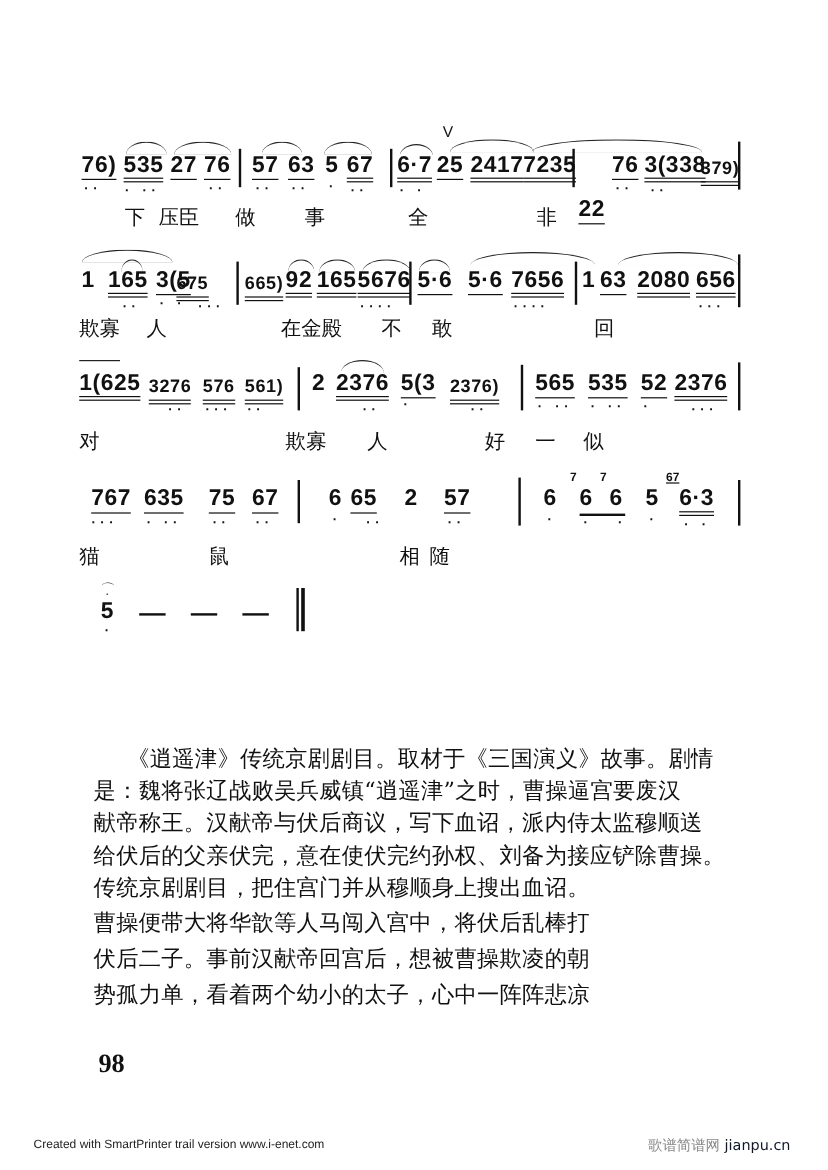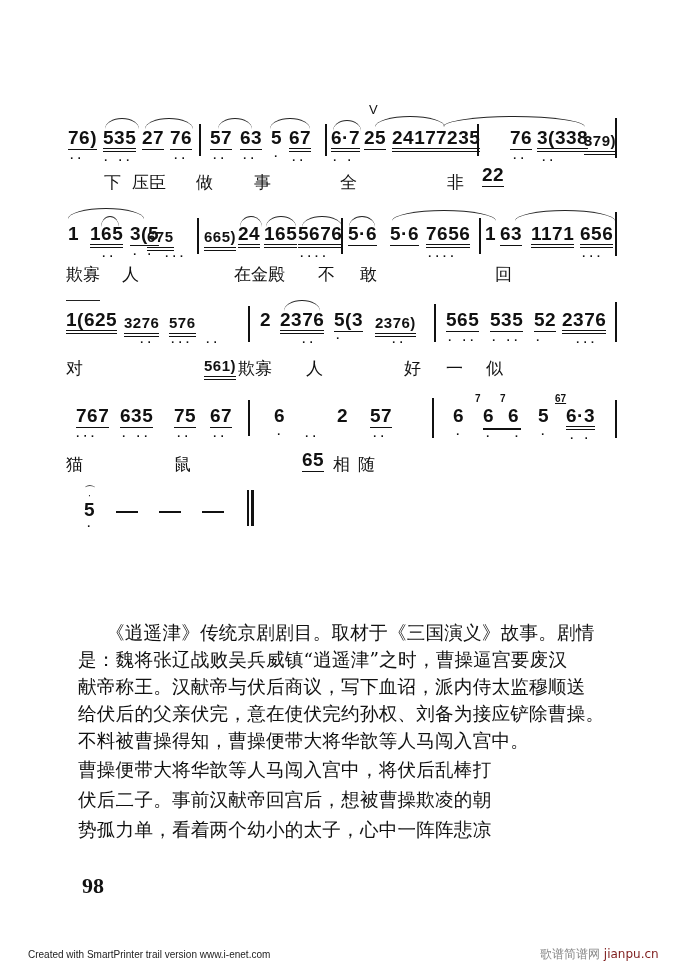--- a/index.html
+++ b/index.html
@@ -13,21 +13,21 @@
   .dots { position:absolute; font-size:9px; line-height:8px; letter-spacing:4px; font-weight:bold; white-space:nowrap; }
   .bar { position:absolute; width:2px; background:#111; }
   .barline-thick { position:absolute; width:5px; background:#111; }
   .slur { position:absolute; border-top:1.6px solid #222; border-radius:50% 50% 0 0 / 100% 100% 0 0; height:10px; }
   .lyric { position:absolute; font-family:"DejaVu Serif", serif; font-size:17px; line-height:20px; white-space:nowrap; }
   .prose { position:absolute; left:78px; font-family:"DejaVu Serif", serif; font-size:18.6px; line-height:26px; white-space:nowrap; letter-spacing:0.2px; }
   .prose.first { left:106px; }
   .pagenum { position:absolute; left:82px; top:873px; font-family:"Liberation Serif", serif; font-weight:bold; font-size:22px; }
   .footer-left { position:absolute; left:28px; top:949px; font-family:"Liberation Sans", sans-serif; font-size:10px; color:#222; }
   .footer-right { position:absolute; left:540px; top:946px; font-size:12px; color:#888; font-family:"DejaVu Sans", sans-serif; }
-  .footer-right .brand { color:#7f1d1d; }
+  .footer-right .brand { color:#0f172a; }
   .dash { position:absolute; height:1.5px; background:#111; width:22px; }
   .grace { position:absolute; font-family:"Liberation Sans", sans-serif; font-weight:bold; font-size:10px; line-height:10px; }
   .breath { position:absolute; font-family:"Liberation Sans", sans-serif; font-size:13px; }
 </style>
 </head>
 <body>
 
 <div class="system" style="top:118px;">
 
   <span class="note ul1" style="left:68px;top:10px;">76)</span>
@@ -87,60 +87,60 @@
   <span class="note ul2" style="left:90px;top:12px;">165</span>
   <span class="dots" style="left:102px;top:40px;">··</span>
   <span class="note ul1" style="left:130px;top:12px;">3(5</span>
   <span class="dots" style="left:133px;top:38px;">· ·</span>
   <span class="note small ul2" style="left:147px;top:15px;">675</span>
   <span class="dots" style="left:165px;top:40px;">···</span>
   <div class="bar" style="left:197px;top:6px;height:36px;"></div>
 
   <span class="note small ul2" style="left:204px;top:15px;">665)</span>
   <div class="slur" style="left:240px;top:4px;width:22px;"></div>
-  <span class="note ul2" style="left:238px;top:12px;">24</span>
+  <span class="note ul2" style="left:238px;top:12px;">92</span>
   <div class="slur" style="left:266px;top:4px;width:30px;"></div>
   <span class="note ul2" style="left:264px;top:12px;">165</span>
   <div class="slur" style="left:302px;top:4px;width:40px;"></div>
   <span class="note ul2" style="left:298px;top:12px;">5676</span>
   <span class="dots" style="left:300px;top:40px;">····</span>
   <div class="bar" style="left:341px;top:6px;height:36px;"></div>
 
   <div class="slur" style="left:349px;top:4px;width:26px;"></div>
   <span class="note ul1" style="left:348px;top:12px;">5·6</span>
   <div class="slur" style="left:392px;top:-2px;width:104px;"></div>
   <span class="note ul1" style="left:390px;top:12px;">5·6</span>
   <span class="note ul2" style="left:426px;top:12px;">7656</span>
   <span class="dots" style="left:428px;top:40px;">····</span>
   <div class="bar" style="left:479px;top:6px;height:36px;"></div>
 
   <span class="note" style="left:485px;top:12px;">1</span>
   <span class="note ul1" style="left:500px;top:12px;">63</span>
   <div class="slur" style="left:515px;top:-2px;width:100px;"></div>
-  <span class="note ul2" style="left:531px;top:12px;">1171</span>
+  <span class="note ul2" style="left:531px;top:12px;">2080</span>
   <span class="note ul2" style="left:580px;top:12px;">656</span>
   <span class="dots" style="left:582px;top:40px;">···</span>
   <div class="bar" style="left:615px;top:0px;height:44px;"></div>
 
   <span class="lyric" style="left:66px;top:52px;">欺寡</span>
   <span class="lyric" style="left:122px;top:52px;">人</span>
   <span class="lyric" style="left:234px;top:52px;">在金殿</span>
   <span class="lyric" style="left:318px;top:52px;">不</span>
   <span class="lyric" style="left:360px;top:52px;">敢</span>
   <span class="lyric" style="left:495px;top:52px;">回</span>
 </div>
 
 <div class="system" style="top:300px;">
   <div class="slur" style="left:66px;top:0px;width:34px;border-radius:0;"></div>
   <span class="note ul2" style="left:66px;top:10px;">1(625</span>
   <span class="note small ul2" style="left:124px;top:13px;">3276</span>
   <span class="dots" style="left:140px;top:38px;">··</span>
   <span class="note small ul2" style="left:169px;top:13px;">576</span>
   <span class="dots" style="left:171px;top:38px;">···</span>
-  <span class="note small ul2" style="left:204px;top:13px;margin-top:43px;">561)</span>
+  <span class="note small ul2" style="left:204px;top:13px;">561)</span>
   <span class="dots" style="left:206px;top:38px;">··</span>
   <div class="bar" style="left:248px;top:6px;height:36px;"></div>
 
   <span class="note" style="left:260px;top:10px;">2</span>
   <div class="slur" style="left:284px;top:0px;width:36px;"></div>
   <span class="note ul2" style="left:280px;top:10px;">2376</span>
   <span class="dots" style="left:302px;top:38px;">··</span>
   <span class="note ul1" style="left:334px;top:10px;">5(3</span>
   <span class="dots" style="left:336px;top:34px;">·</span>
   <span class="note small ul2" style="left:375px;top:13px;">2376)</span>
@@ -171,21 +171,21 @@
   <span class="note ul1" style="left:120px;top:10px;">635</span>
   <span class="dots" style="left:122px;top:36px;">· ··</span>
   <span class="note ul1" style="left:174px;top:10px;">75</span>
   <span class="dots" style="left:177px;top:36px;">··</span>
   <span class="note ul1" style="left:210px;top:10px;">67</span>
   <span class="dots" style="left:213px;top:36px;">··</span>
   <div class="bar" style="left:248px;top:4px;height:36px;"></div>
 
   <span class="note" style="left:274px;top:10px;">6</span>
   <span class="dots" style="left:277px;top:34px;">·</span>
-  <span class="note ul1" style="left:302px;top:10px;margin-top:44px;">65</span>
+  <span class="note ul1" style="left:292px;top:10px;">65</span>
   <span class="dots" style="left:305px;top:36px;">··</span>
   <span class="note" style="left:337px;top:10px;">2</span>
   <span class="note ul1" style="left:370px;top:10px;">57</span>
   <span class="dots" style="left:373px;top:36px;">··</span>
   <div class="bar" style="left:432px;top:2px;height:40px;"></div>
 
   <span class="note" style="left:453px;top:10px;">6</span>
   <span class="dots" style="left:456px;top:34px;">·</span>
   <span class="grace" style="left:475px;top:-2px;">7</span>
   <span class="note" style="left:483px;top:10px;">6</span>
@@ -216,21 +216,21 @@
   <div class="dash" style="left:202px;top:23px;"></div>
   <div class="bar" style="left:247px;top:2px;height:36px;"></div>
   <div class="barline-thick" style="left:251px;top:2px;height:36px;width:3px;"></div>
 </div>
 
 <div>
   <div class="prose first" style="top:620px;text-align:right;">《逍遥津》传统京剧剧目。取材于《三国演义》故事。剧情</div>
   <div class="prose" style="top:647px;">是：魏将张辽战败吴兵威镇“逍遥津”之时，曹操逼宫要废汉</div>
   <div class="prose" style="top:674px;">献帝称王。汉献帝与伏后商议，写下血诏，派内侍太监穆顺送</div>
   <div class="prose" style="top:701px;">给伏后的父亲伏完，意在使伏完约孙权、刘备为接应铲除曹操。</div>
-  <div class="prose" style="top:728px;">不料被曹操得知，曹操便带大将华歆等人马闯入宫中。</div>
+  <div class="prose" style="top:728px;">传统京剧剧目，把住宫门并从穆顺身上搜出血诏。</div>
   <div class="prose" style="top:757px;">曹操便带大将华歆等人马闯入宫中，将伏后乱棒打</div>
   <div class="prose" style="top:787px;">伏后二子。事前汉献帝回宫后，想被曹操欺凌的朝</div>
   <div class="prose" style="top:817px;">势孤力单，看着两个幼小的太子，心中一阵阵悲凉</div>
 </div>
 
 <div class="pagenum">98</div>
 
 <div class="footer-left">Created with SmartPrinter trail version www.i-enet.com</div>
 <div class="footer-right">
   <span>歌谱简谱网</span>

